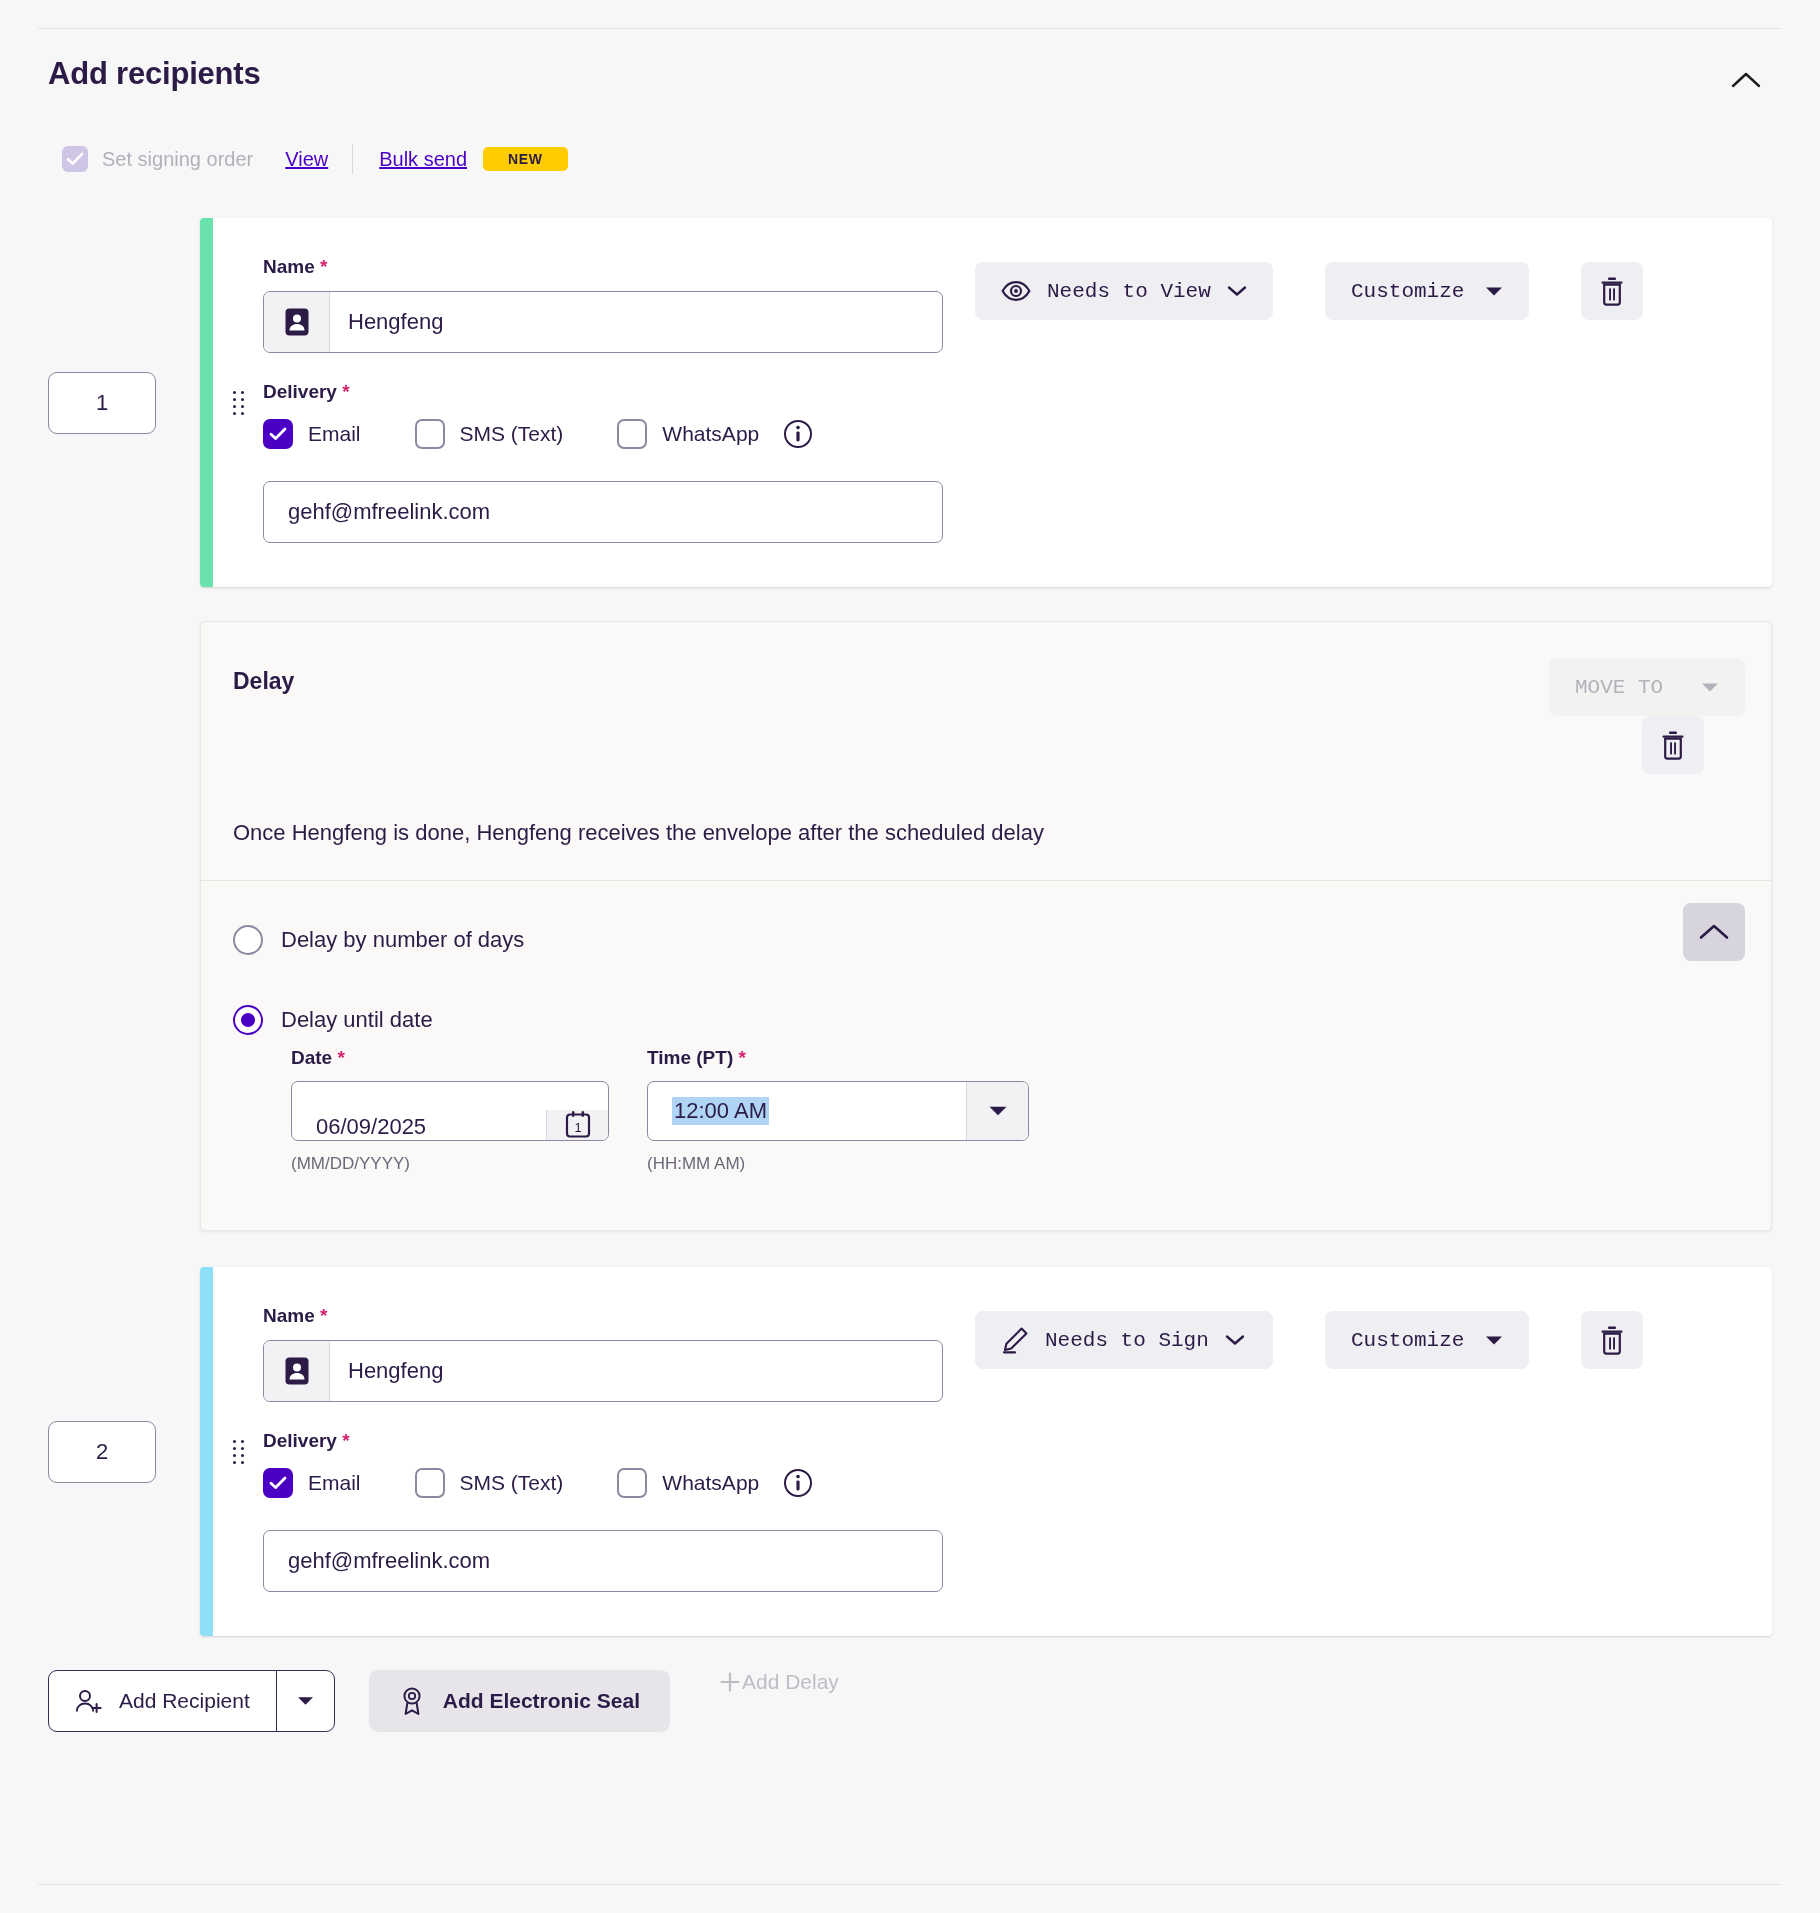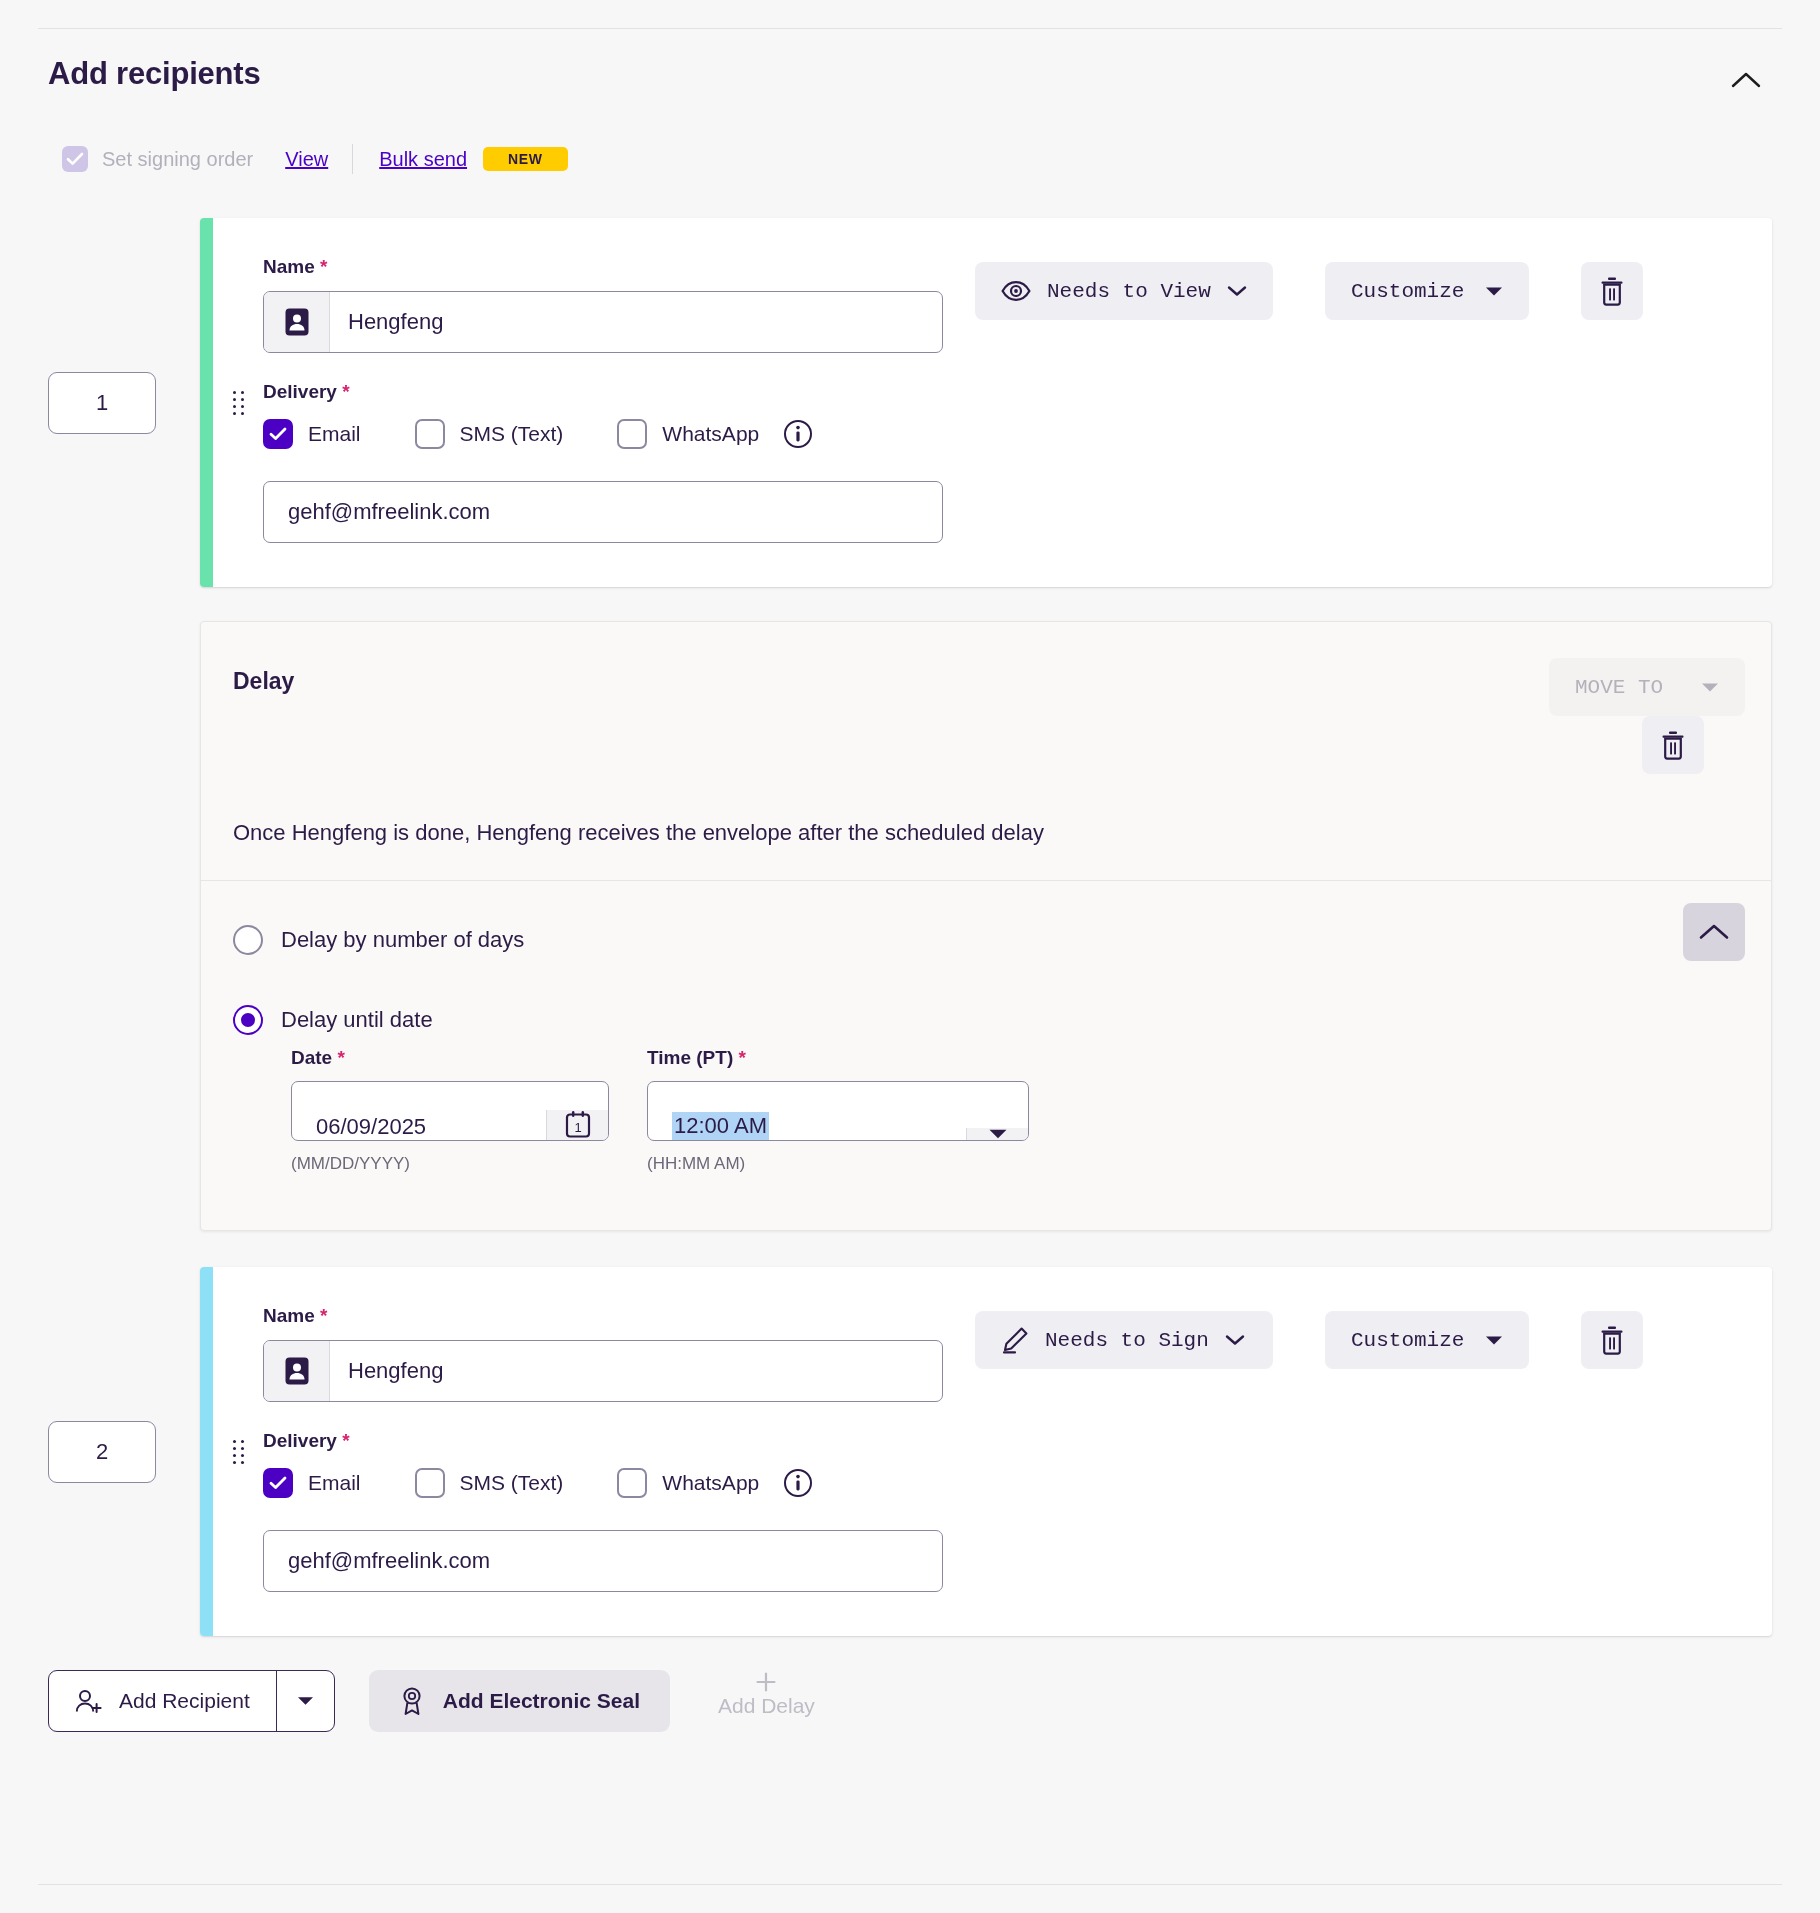--- a/index.html
+++ b/index.html
@@ -149,21 +149,21 @@
   .radio-label { font-size:22px; color:#2b1b46; margin-left:18px; }
 
   .dt-row { display:flex; padding-left:58px; margin-top:12px; }
   .dt-col { margin-right:38px; }
   .dt-label { font-size:19px; font-weight:700; color:#2b1b46; margin-bottom:12px; }
   .dt-field {
     display:flex; align-items:stretch; height:60px; border:1px solid #8d87a0;
     border-radius:7px; background:#fff; overflow:hidden;
   }
   .dt-date { width:318px;align-items:flex-end; }
-  .dt-time { width:382px;align-items:flex-end; }
+  .dt-time { width:382px; }
   .dt-val { flex:1; display:flex; align-items:center; padding-left:24px; font-size:22px; color:#2b1b46; }
   .dt-val .sel { background:#afd4f5; padding:1px 2px; }
   .dt-btn {
     width:62px; flex:none; background:#f2f1f4; border-left:1px solid #d9d7e0;
     display:flex; align-items:center; justify-content:center; cursor:pointer;
   }
   .dt-btn.plain { background:#f2f1f4; }
   .dt-hint { font-size:17px; color:#6d6878; margin-top:13px; }
 
   .delay-collapse {
@@ -179,22 +179,22 @@
   }
   .split-main { display:flex; align-items:center; gap:16px; padding:0 26px; font-size:21px; color:#2b1b46; }
   .split-caret { width:58px; border-left:1px solid #3a2a58; display:flex; align-items:center; justify-content:center; }
   .seal-btn {
     margin-left:34px; height:62px; background:#e7e5ea; border:none; border-radius:9px;
     display:flex; align-items:center; gap:18px; padding:0 30px; font-size:21px; font-weight:700;
     color:#2b1b46; cursor:pointer; font-family:inherit;
   }
   .adddelay-btn {
     margin-left:22px; height:62px; background:transparent; border:none;
-    display:flex; align-items:center; gap:0; padding:0 26px; font-size:21px;
-    color:#bfbcc6; cursor:default; font-family:inherit;flex-direction:column;
+    display:flex; gap:0; padding:0 26px; font-size:21px;
+    color:#bfbcc6; cursor:default; font-family:inherit;
   }
 </style>
 </head>
 <body>
 
 <div class="page">
   <div class="top-rule"></div>
 
   <div class="section-header">
     <div class="section-title">Add recipients</div>

